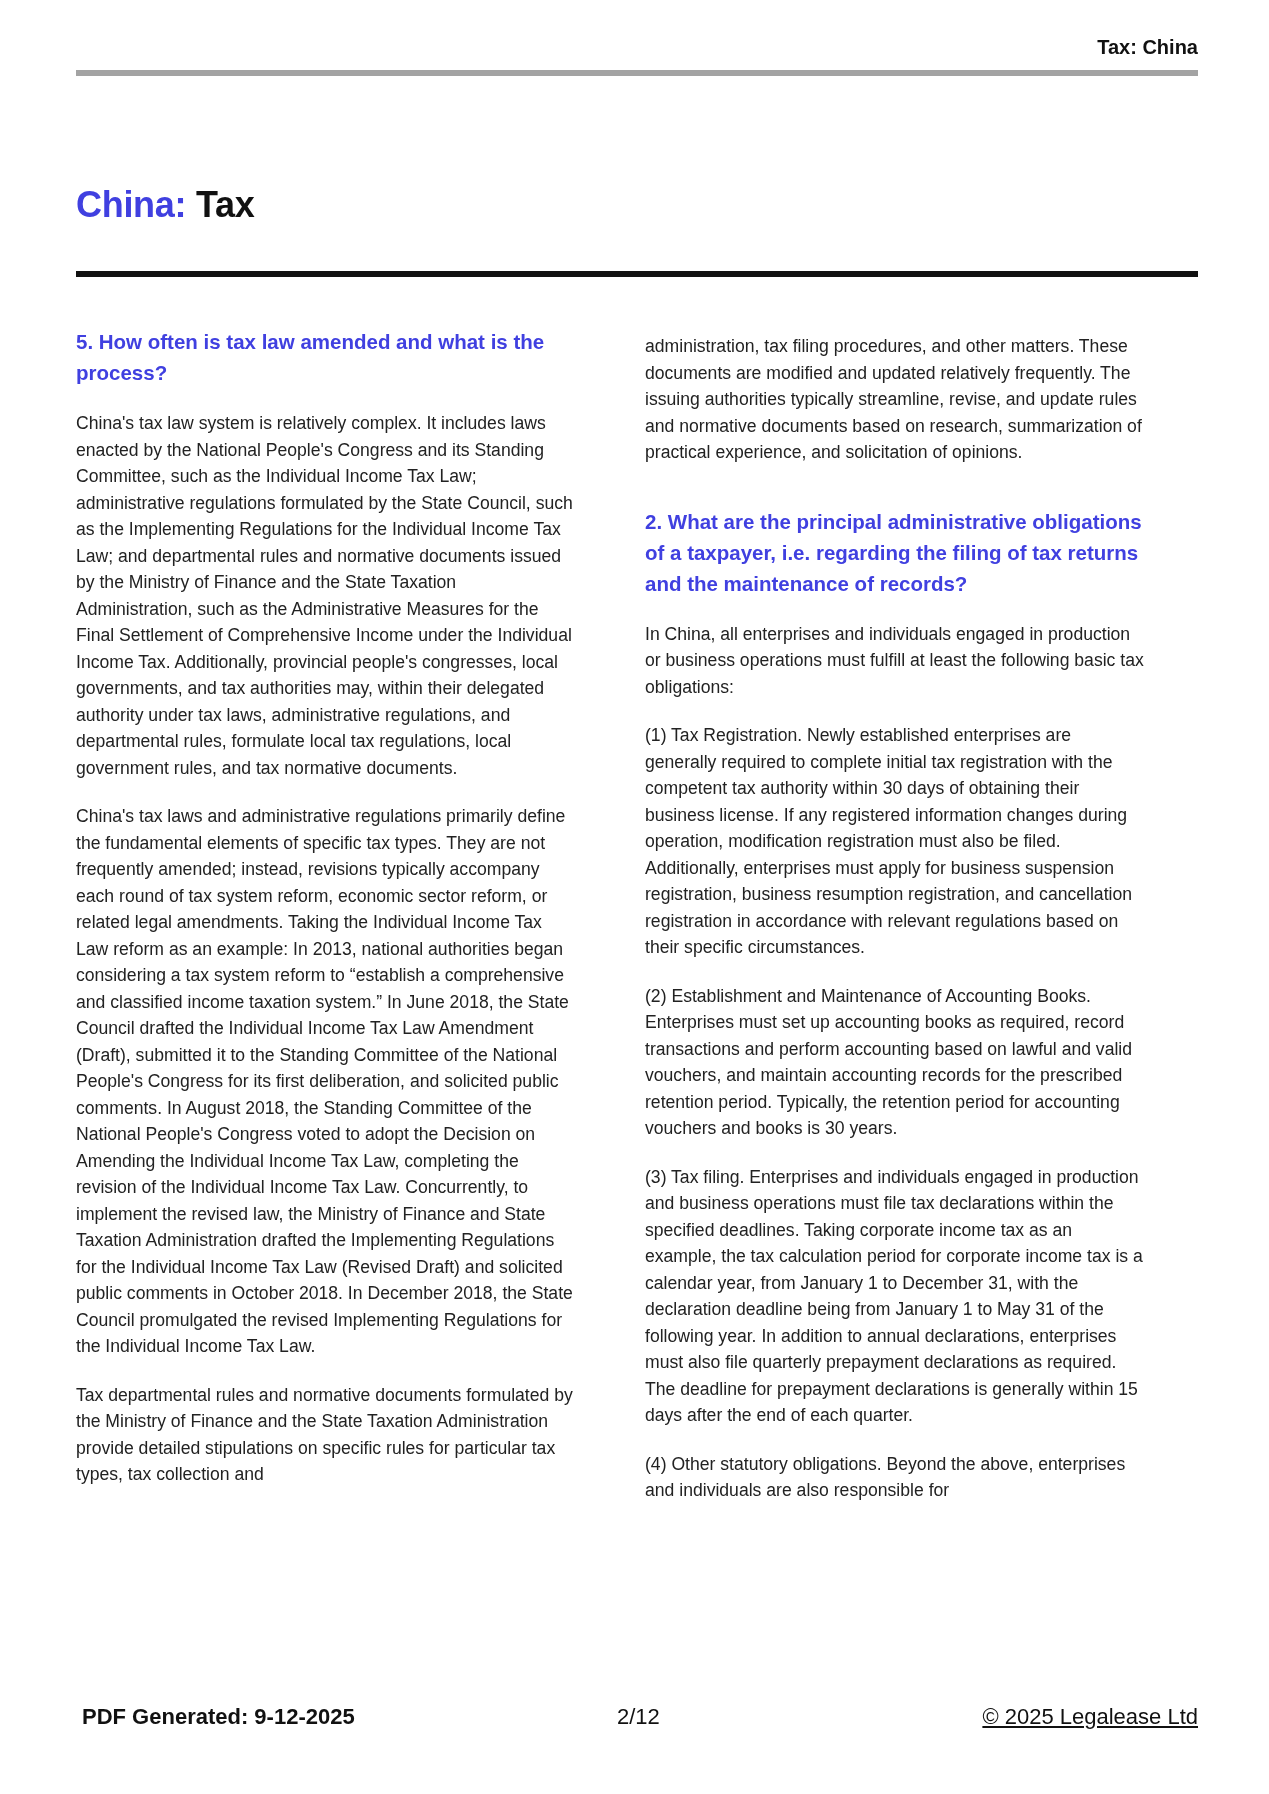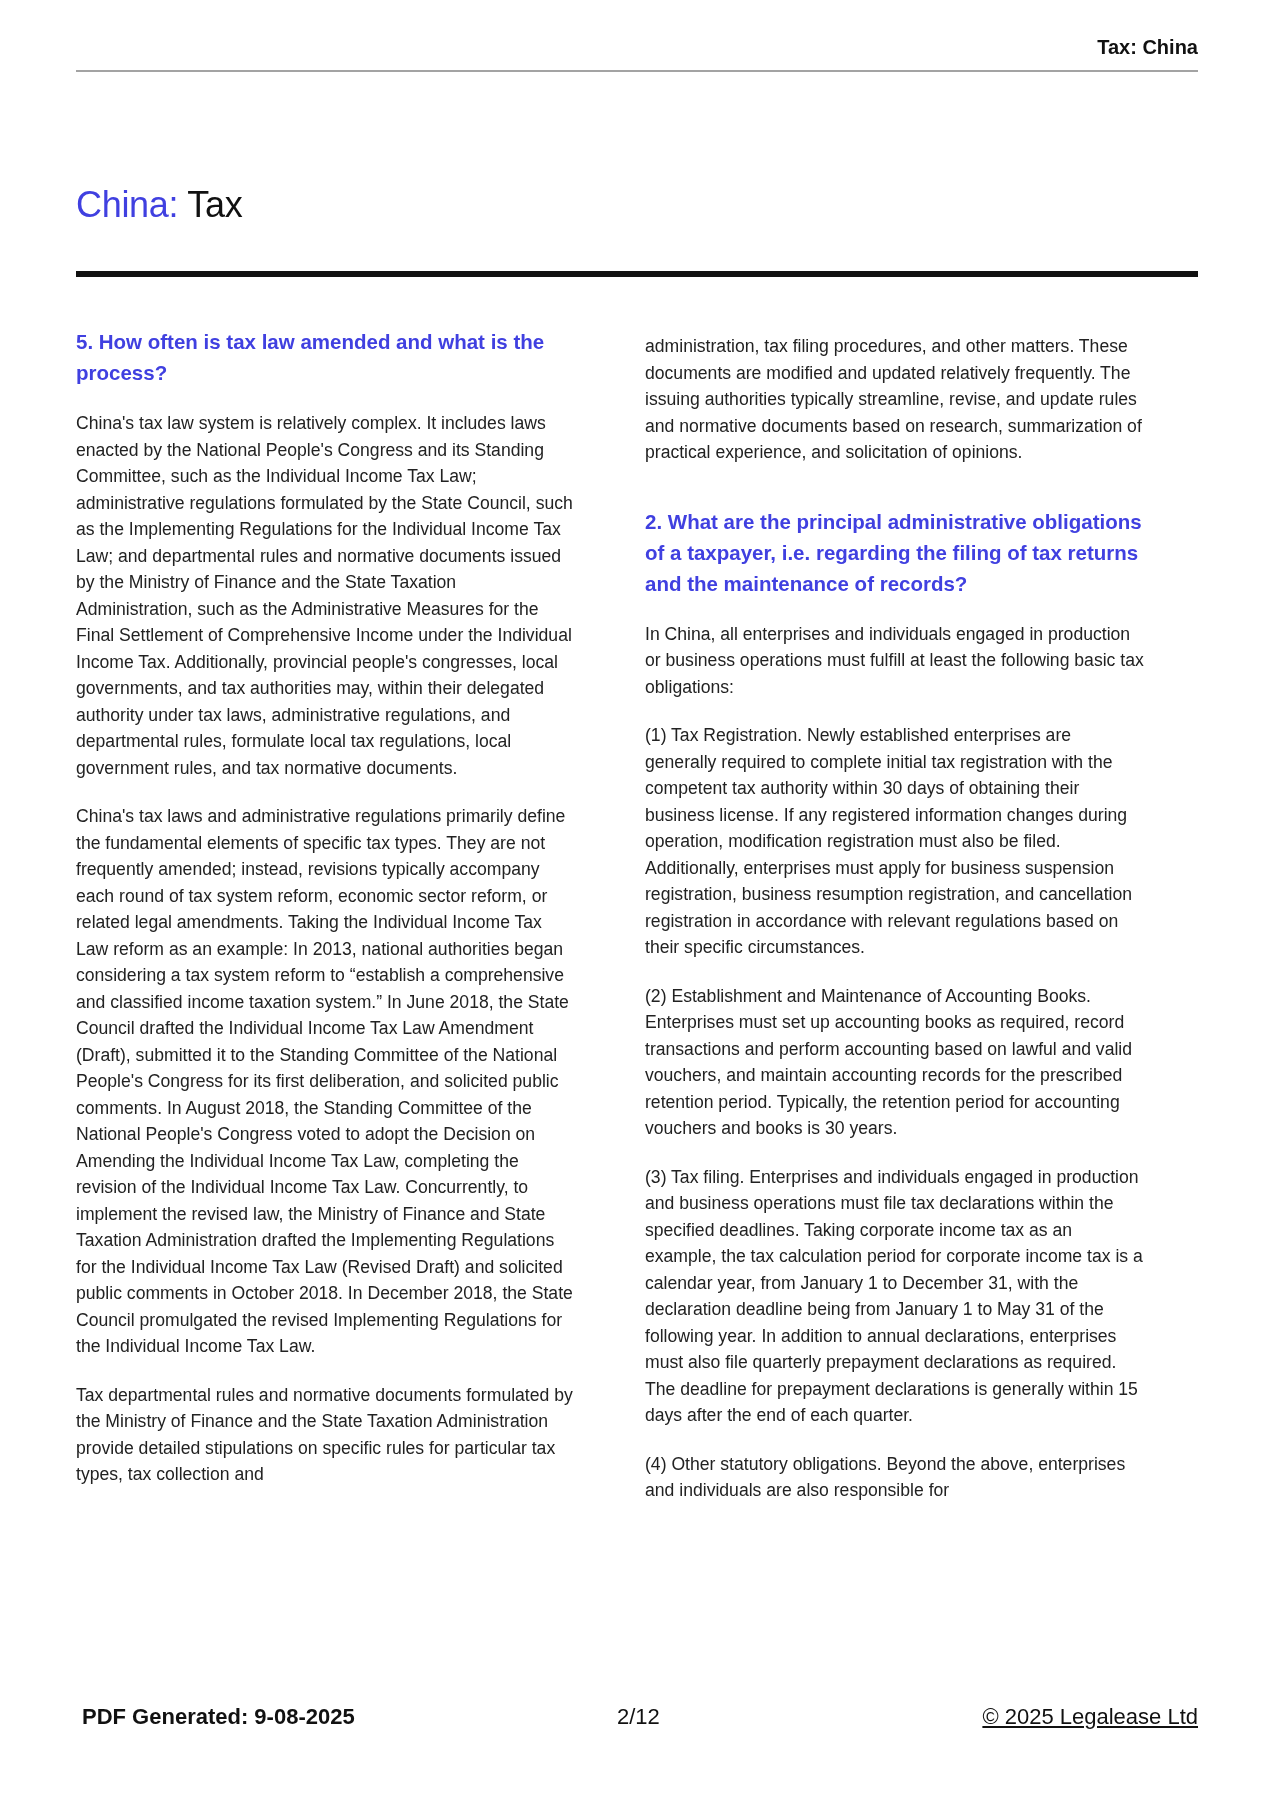--- a/index.html
+++ b/index.html
@@ -2,25 +2,25 @@
 <html><head>
 <meta charset="utf-8">
 <style>
   html, body { margin: 0; padding: 0; background: #ffffff; }
   body {
     width: 1269px; height: 1794px; position: relative; overflow: hidden;
     font-family: "Liberation Sans", "DejaVu Sans", sans-serif; color: #222222;
   }
   .running-header {
     position: absolute; left: 76px; right: 71px; top: 34px; height: 36px;
-    border-bottom: 2px solid #a3a3a3; text-align: right;
+    border-bottom: 6px solid #a3a3a3; text-align: right;
     font-weight: bold; font-size: 20px; color: #111111; line-height: 26px;
   }
   .page-title {
-    position: absolute; left: 76px; top: 184px; font-size: 36px; font-weight: normal; margin: 0;
+    position: absolute; left: 76px; top: 184px; font-size: 36px; font-weight: bold; margin: 0;
     letter-spacing: -0.3px;
   }
   .page-title .accent { color: #4040E0; }
   .page-title .rest { color: #111111; }
   .title-rule {
     position: absolute; left: 76px; right: 71px; top: 271px; height: 6px; background: #111111;
   }
   .col {
     position: absolute; top: 326px; width: 500px;
     font-size: 17.6px; line-height: 26.5px; color: #222222;
@@ -65,16 +65,16 @@
   <p>administration, tax filing procedures, and other matters. These documents are modified and updated relatively frequently. The issuing authorities typically streamline, revise, and update rules and normative documents based on research, summarization of practical experience, and solicitation of opinions.</p>
   <h2 class="spacer-h2">2. What are the principal administrative obligations of a taxpayer, i.e. regarding the filing of tax returns and the maintenance of records?</h2>
   <p>In China, all enterprises and individuals engaged in production or business operations must fulfill at least the following basic tax obligations:</p>
   <p>(1) Tax Registration. Newly established enterprises are generally required to complete initial tax registration with the competent tax authority within 30 days of obtaining their business license. If any registered information changes during operation, modification registration must also be filed. Additionally, enterprises must apply for business suspension registration, business resumption registration, and cancellation registration in accordance with relevant regulations based on their specific circumstances.</p>
   <p>(2) Establishment and Maintenance of Accounting Books. Enterprises must set up accounting books as required, record transactions and perform accounting based on lawful and valid vouchers, and maintain accounting records for the prescribed retention period. Typically, the retention period for accounting vouchers and books is 30 years.</p>
   <p>(3) Tax filing. Enterprises and individuals engaged in production and business operations must file tax declarations within the specified deadlines. Taking corporate income tax as an example, the tax calculation period for corporate income tax is a calendar year, from January 1 to December 31, with the declaration deadline being from January 1 to May 31 of the following year. In addition to annual declarations, enterprises must also file quarterly prepayment declarations as required. The deadline for prepayment declarations is generally within 15 days after the end of each quarter.</p>
   <p>(4) Other statutory obligations. Beyond the above, enterprises and individuals are also responsible for</p>
 </div>
 
 <div class="footer">
-  <span class="gen">PDF Generated: 9-08-2025</span>
+  <span class="gen">PDF Generated: 9-12-2025</span>
   <span class="page">2/12</span>
   <span class="copy">© 2025 Legalease Ltd</span>
 </div>
 
 </body></html>

